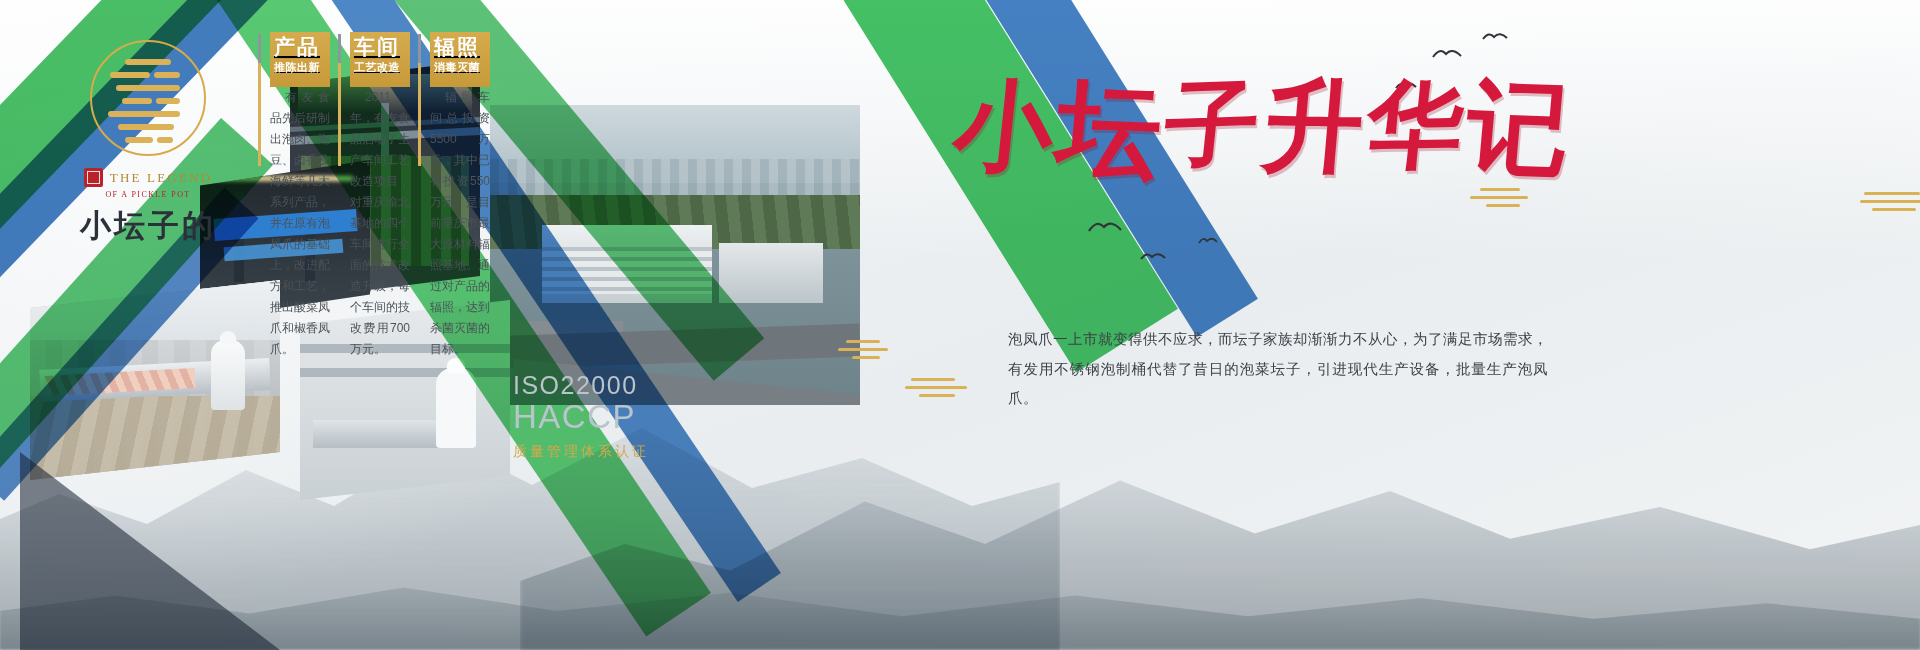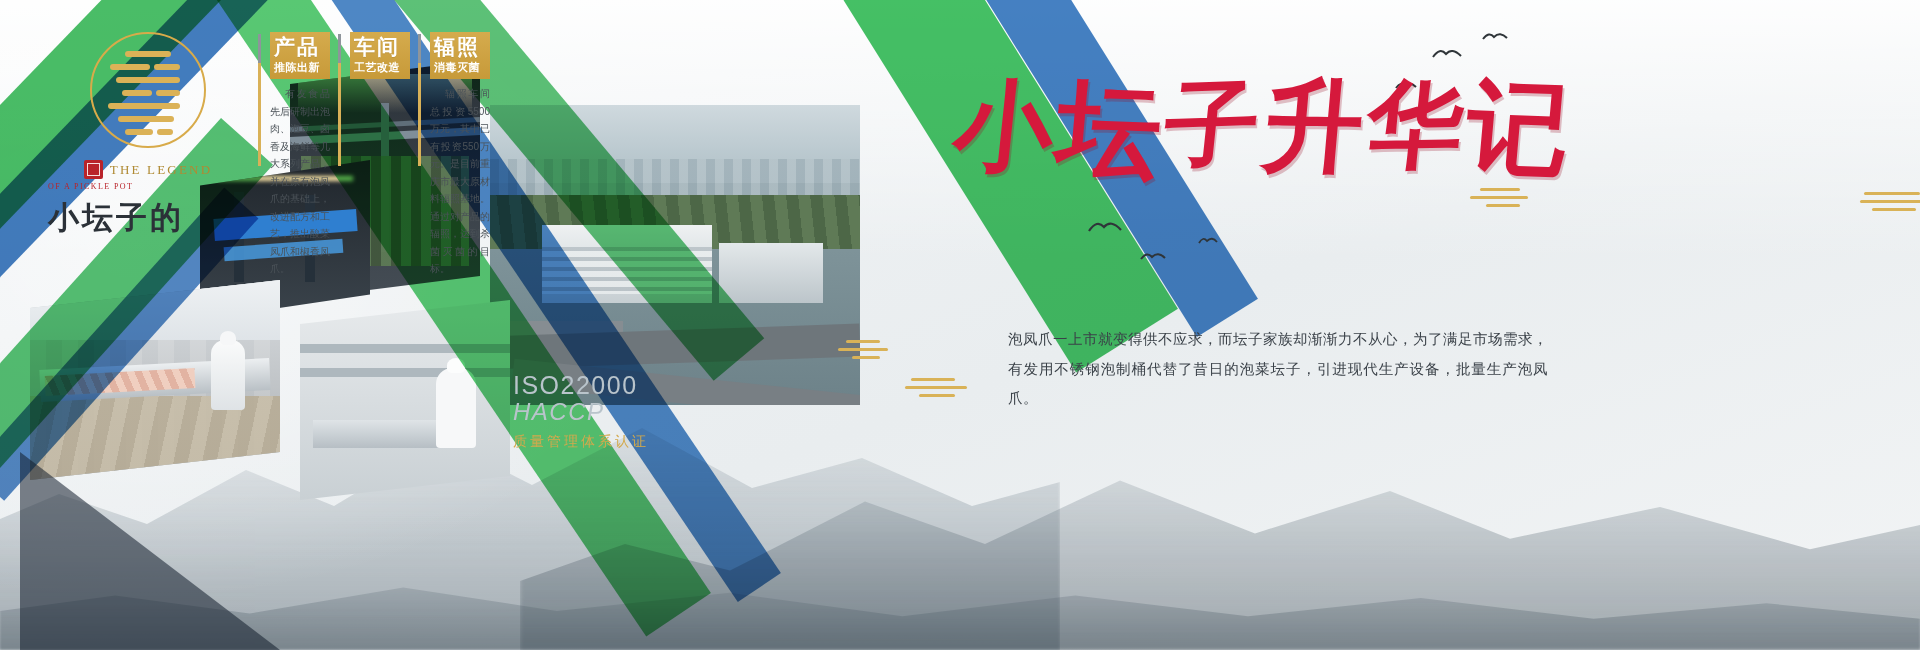--- a/index.html
+++ b/index.html
@@ -115,65 +115,65 @@
   .rib-top2{left:940px;top:-210px;width:600px;height:72px;background:rgba(22,98,180,.80);
     transform:rotate(58deg);transform-origin:left top;}
   .rib-bl{left:-60px;top:430px;width:420px;height:70px;background:rgba(30,172,68,.75);
     transform:rotate(-48deg);transform-origin:left top;}
   .rib-bl2{left:-30px;top:470px;width:380px;height:46px;background:rgba(20,92,175,.72);
     transform:rotate(-48deg);transform-origin:left top;}
   .tri-dark{position:absolute;left:20px;top:430px;width:260px;height:220px;
     background:rgba(18,30,44,.55);clip-path:polygon(0 100%,0 10%,100% 100%);}
 
   
-  .logo-wrap{position:absolute;left:48px;top:32px;width:200px;text-align:left;z-index:30;}
+  .logo-wrap{position:absolute;left:48px;top:40px;width:200px;text-align:center;z-index:30;}
   .logo-circle{position:relative;width:112px;height:112px;margin:0 auto;border:2px solid #d8ab4a;border-radius:50%;}
   .logo-circle i{position:absolute;display:block;height:6px;background:#dbb257;border-radius:3px;}
   .legend-row{margin-top:12px;display:flex;align-items:center;justify-content:center;gap:7px;}
   .seal{width:19px;height:19px;background:#b9232a;border-radius:2px;position:relative;}
   .seal:after{content:"";position:absolute;inset:3px;border:1px solid rgba(255,255,255,.85);}
   .legend-en{font-family:"Liberation Serif","DejaVu Serif",serif;font-size:13px;letter-spacing:2.2px;color:#b08a33;}
   .legend-sub{margin-top:3px;font-family:"Liberation Serif","DejaVu Serif",serif;font-size:8px;
     letter-spacing:1.4px;color:#b9232a;}
   .cn-title{margin-top:10px;font-size:31px;line-height:1.12;color:#2b3138;font-weight:700;letter-spacing:3px;}
   .cn-title .l2{padding-left:16px;}
   .en-title{margin-top:10px;font-size:12.5px;line-height:1.45;color:#3c434a;letter-spacing:.6px;}
 
   
   .cards{position:absolute;left:258px;top:32px;z-index:40;display:flex;gap:8px;}
   .card{position:relative;width:60px;padding-left:12px;}
   .card .bar{position:absolute;left:0;top:2px;width:3px;height:132px;
     background:linear-gradient(180deg,#8e959b 0 22%,#d9b158 22% 100%);}
   .card .head{background:linear-gradient(180deg,#d5ab4d,#c79a39);
-    padding:4px 3px 4px 4px;}
+    padding:4px 3px 12px 4px;text-decoration:underline;}
   .card .h1{font-size:21px;font-weight:700;color:#fff;letter-spacing:2px;line-height:1.05;
     text-shadow:0 1px 0 rgba(0,0,0,.08);}
   .card .h2{margin-top:2px;font-size:11px;font-weight:700;color:#fff;letter-spacing:.5px;}
-  .card .body{margin-top:6px;font-size:10px;line-height:1.75;color:#4b5258;text-align:justify;
+  .card .body{margin-top:0;font-size:12px;line-height:1.75;color:#4b5258;text-align:justify;
     text-indent:15px;}
 
   
   .calli{position:absolute;left:955px;top:78px;z-index:40;display:flex;gap:4px;align-items:flex-start;}
   .calli span{font-family:"Liberation Serif","DejaVu Serif",serif;font-size:98px;font-weight:700;
     color:#d5193c;line-height:1;
     text-shadow:2px 3px 0 rgba(150,10,35,.25);
     transform:skewX(-6deg);}
   .calli span:nth-child(2){transform:skewX(-3deg) rotate(2deg);font-size:104px;}
   .calli span:nth-child(3){transform:skewX(-8deg) rotate(-2deg);font-size:94px;}
   .calli span:nth-child(4){transform:skewX(-4deg) rotate(1deg);font-size:100px;}
   .calli span:nth-child(5){transform:skewX(-7deg) rotate(-1deg);font-size:96px;}
   .calli span:nth-child(6){transform:skewX(-3deg) rotate(2deg);font-size:102px;}
 
   .para{position:absolute;left:1008px;top:325px;width:540px;z-index:40;
     font-size:14.5px;line-height:2.05;color:#3a4148;letter-spacing:.4px;text-align:justify;}
 
   
   .iso{position:absolute;left:513px;top:372px;z-index:40;}
   .iso .l1{font-size:25px;letter-spacing:1.5px;color:#b9c4cb;font-weight:400;line-height:1.08;}
-  .iso .l2{font-size:24px;letter-spacing:1.5px;color:#b9c4cb;font-weight:400;line-height:1.08;font-style:italic;}
+  .iso .l2{font-size:33px;letter-spacing:1.5px;color:#b9c4cb;font-weight:400;line-height:1.08;}
   .iso .l3{margin-top:8px;font-size:14px;letter-spacing:3px;color:#d3a94c;}
 
   
   .cloud{position:absolute;z-index:35;}
   .cloud i{display:block;height:3px;background:#d9b257;border-radius:2px;margin-bottom:5px;}
   .c1{left:1860px;top:192px;}
   .c2{left:1470px;top:188px;}
   .c3{left:838px;top:340px;}
   .c4{left:905px;top:378px;}
 
@@ -274,20 +274,21 @@
         <div class="h2">推陈出新</div>
       </div>
       <div class="body">有友食品先后研制出泡肉、泡豆、卤香及海鲜等几大系列产品，并在原有泡凤爪的基础上，改进配方和工艺，推出酸菜凤爪和椒香凤爪。</div>
     </div>
     <div class="card">
       <div class="bar"></div>
       <div class="head">
         <div class="h1">车间</div>
         <div class="h2">工艺改造</div>
       </div>
+      <div class="body">2011年，有友食品启动了生产车间工艺改造项目，对重庆渝北基地的四个车间进行全面的技术改造升级，每个车间的技改费用700万元。</div>
     </div>
     <div class="card">
       <div class="bar"></div>
       <div class="head">
         <div class="h1">辐照</div>
         <div class="h2">消毒灭菌</div>
       </div>
       <div class="body">辐照车间总投资5500万元，其中已有投资550万元。是目前重庆市最大原材料辐照基地。通过对产品的辐照，达到杀菌灭菌的目标。</div>
     </div>
   </div>

